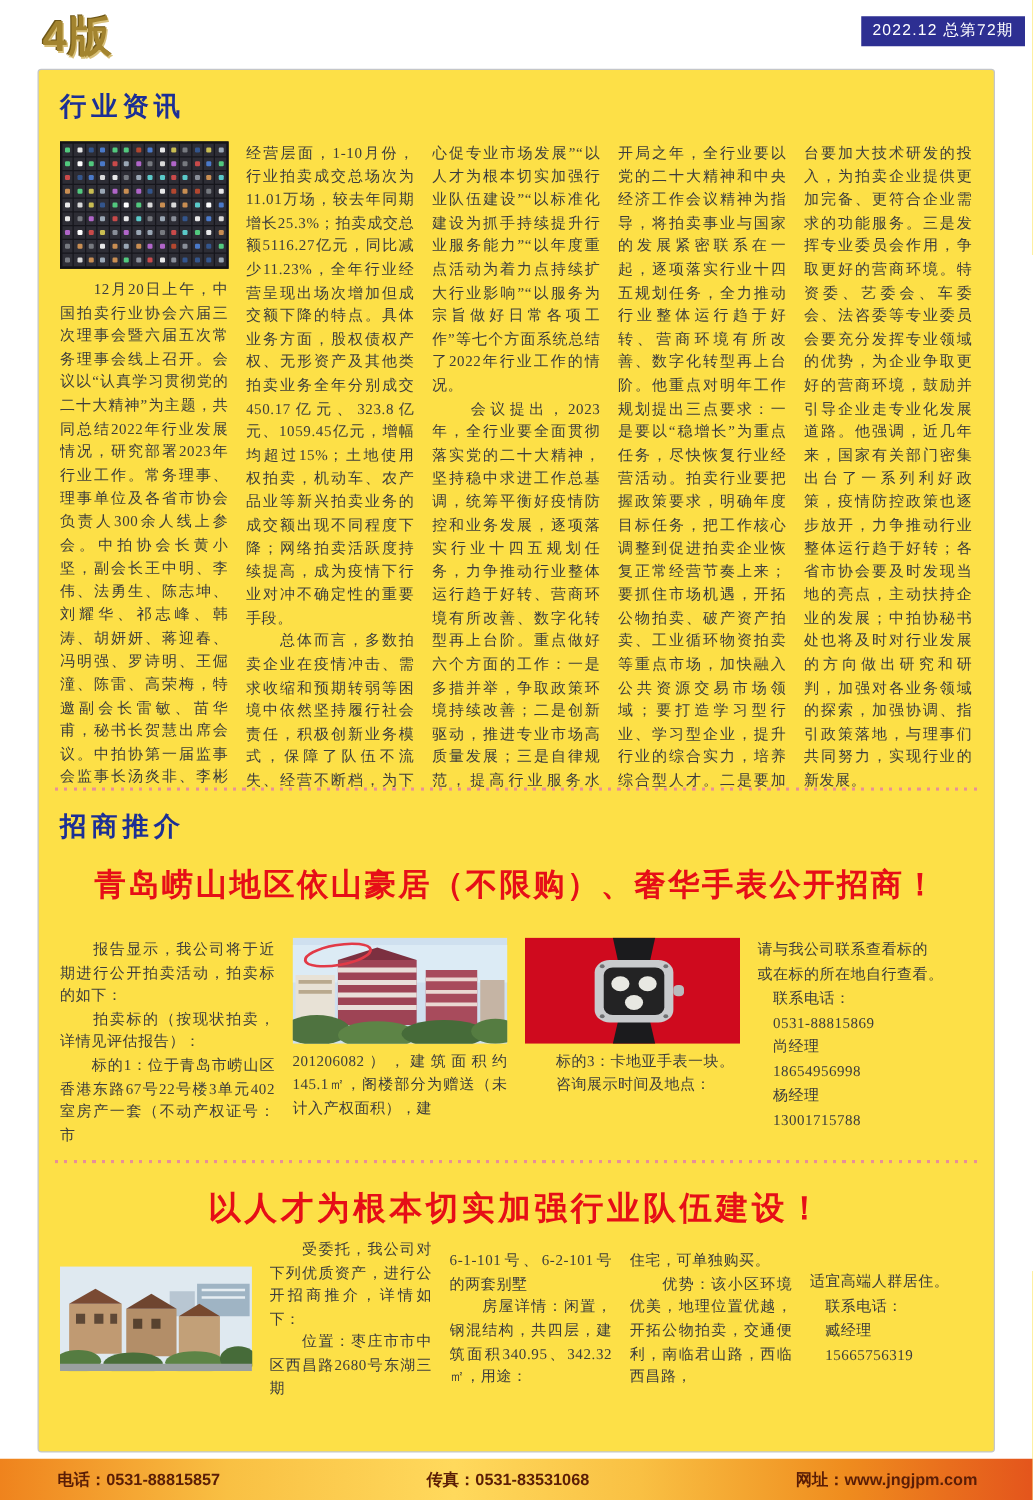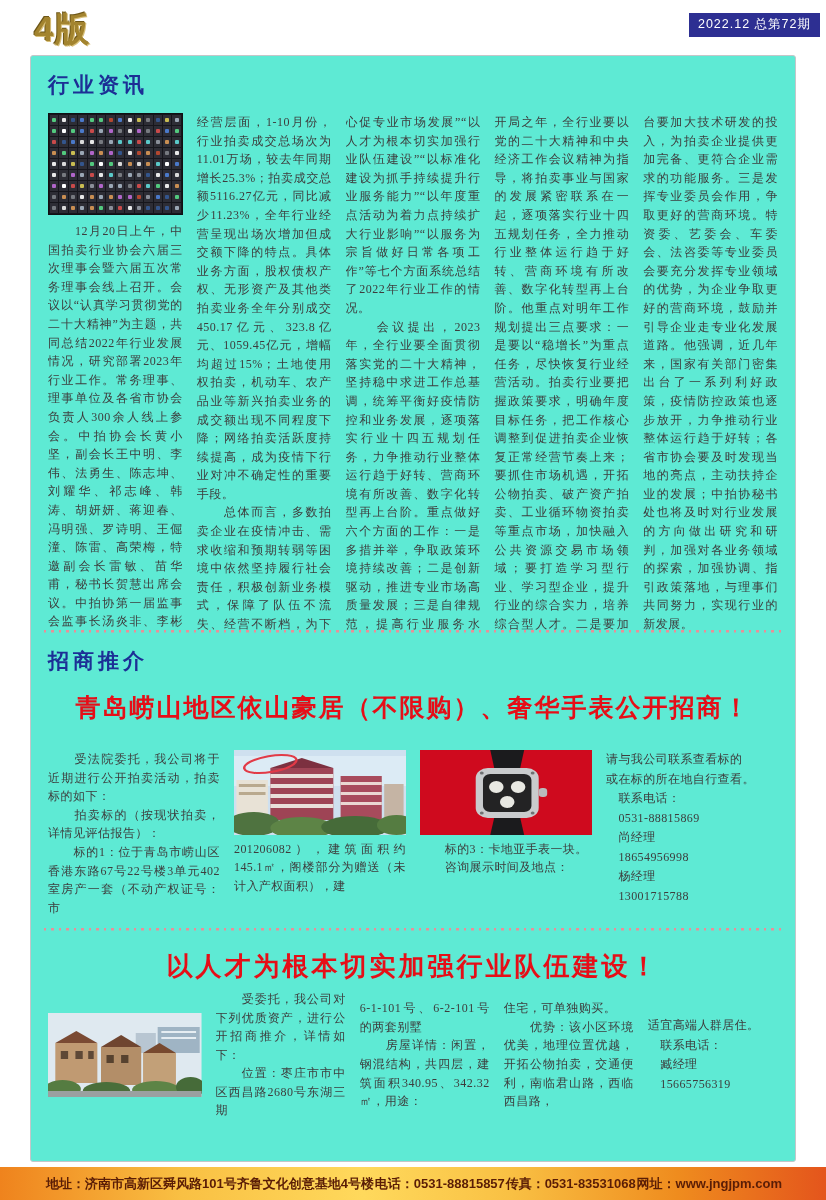--- a/index.html
+++ b/index.html
@@ -15,21 +15,21 @@
     color:#a3842f;text-shadow:1px 1px 0 #d8c07a, -1px -1px 0 #6e5718;letter-spacing:1px;
   }
   .issue-badge{
     position:absolute;right:6px;top:13px;background:#2d2f92;color:#ffffff;
     font-family:"Liberation Sans","DejaVu Sans",sans-serif;
     font-size:12.5px;padding:3px 9px 4px;letter-spacing:1px;
   }
   
   .sheet{
     position:absolute;left:30px;top:55px;width:766px;height:1107px;
-    border:1px solid #c4c6c9;border-radius:3px;background:#5eead4;box-sizing:border-box;
+    border:1px solid #c4c6c9;border-radius:3px;background:#fde047;box-sizing:border-box;
     padding:0 17px;
   }
   .sec-label{
     font-family:"Liberation Serif","DejaVu Serif",serif;
     font-weight:bold;color:#1c2f95;font-size:21px;letter-spacing:4px;margin:0;
   }
   .red-title{
     text-align:center;color:#e60e17;font-weight:900;
     font-family:"Liberation Sans","DejaVu Sans",sans-serif;margin:0;
   }
@@ -503,21 +503,21 @@
     </div>
   </section>
 
   <div class="dotted-sep"></div>
 
   <section class="s2">
     <h2 class="sec-label s2-label-row">招商推介</h2>
     <h1 class="red-title s2-title">青岛崂山地区依山豪居（不限购）、奢华手表公开招商！</h1>
     <div class="cols">
       <div class="col">
-        <p class="bodytxt">　　受法院委托，我公司将于近期进行公开拍卖活动，拍卖标的如下：
+        <p class="bodytxt">　　报告显示，我公司将于近期进行公开拍卖活动，拍卖标的如下：
 　　拍卖标的（按现状拍卖，详情见评估报告）：
 　　标的1：位于青岛市崂山区香港东路67号22号楼3单元402室房产一套（不动产权证号：市</p>
       </div>
       <div class="col">
         <svg class="photo" viewBox="0 0 142 85" preserveAspectRatio="none">
           <rect width="142" height="85" fill="#cfe0ef"></rect>
           <rect x="0" y="6" width="142" height="30" fill="#dcebf5"></rect>
           <rect x="2" y="30" width="26" height="40" fill="#e8e2d6"></rect>
           <rect x="4" y="34" width="22" height="3" fill="#b9a98e"></rect>
           <rect x="4" y="42" width="22" height="3" fill="#b9a98e"></rect>
@@ -618,17 +618,16 @@
         <p class="contact-txt">适宜高端人群居住。
 　联系电话：
 　臧经理
 　15665756319</p>
       </div>
     </div>
   </section>
 </div>
 
 <div class="footbar">
-  <span>地址：济南市高新区舜风路101号齐鲁文化创意基地4号楼</span>
   <span>电话：0531-88815857</span>
   <span>传真：0531-83531068</span>
   <span>网址：www.jngjpm.com</span>
 </div>
 
 </body></html>

